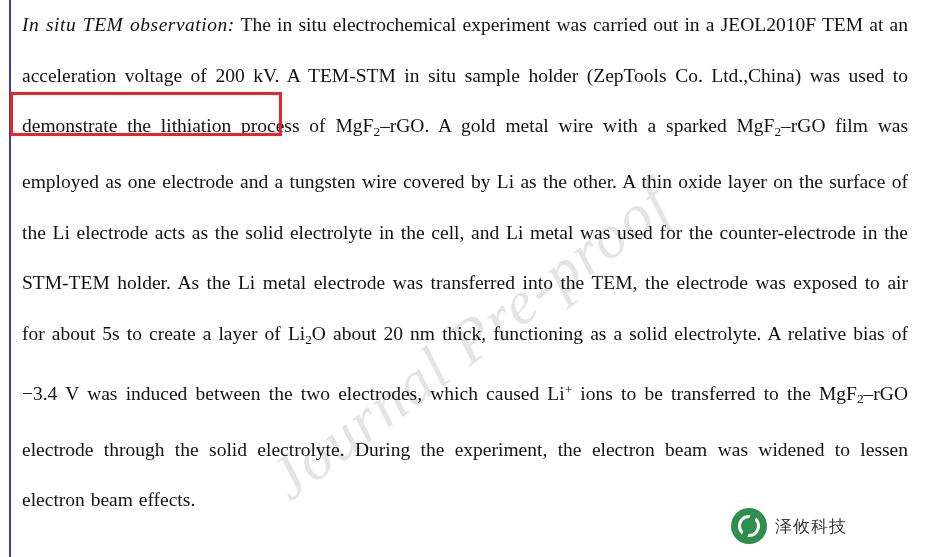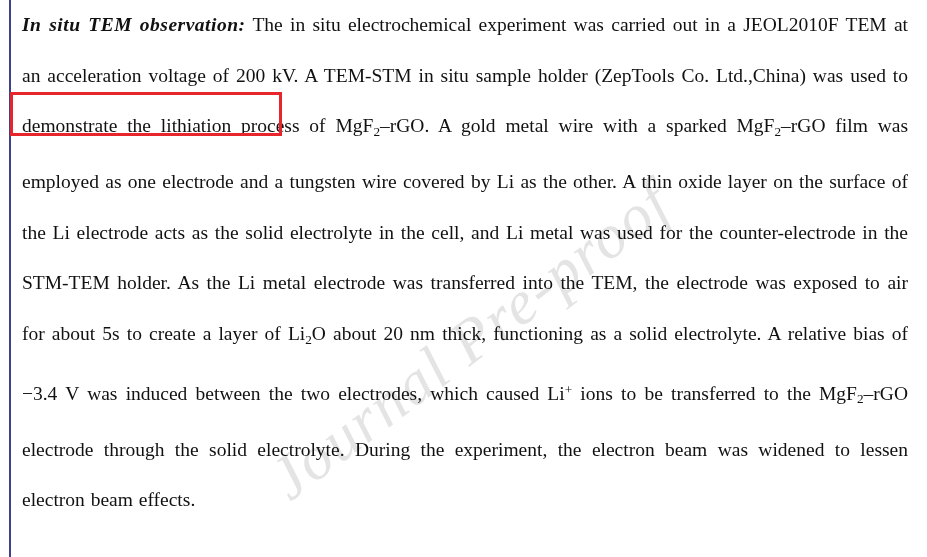--- a/index.html
+++ b/index.html
@@ -64,21 +64,21 @@
     font-size: 19.5px;
     line-height: 50.5px;
     color: #111111;
     text-align: justify;
     text-justify: inter-word;
     word-spacing: 1px;
   }
 
   .lead-italic {
     font-style: italic;
-    font-weight: bold;
+    font-weight: normal;
     letter-spacing: 0.5px;
   }
 
   sub { font-size: 0.68em; vertical-align: -0.28em; }
   sup { font-size: 0.68em; vertical-align: 0.42em; }
 
   
   #zeptools-highlight {
     position: absolute;
     left: 10px;
@@ -149,14 +149,18 @@
   <div id="left-rule"></div>
 
   <div id="watermark">Journal Pre-proof</div>
 
   <div id="body-text">
     <span class="lead-italic">In situ TEM observation:</span><span> The in situ electrochemical experiment was carried out in a JEOL2010F TEM at an acceleration voltage of 200 kV. A TEM-STM in situ sample holder (ZepTools Co. Ltd.,China) was used to demonstrate the lithiation process of MgF</span><sub>2</sub><span>–rGO. A gold metal wire with a sparked MgF</span><sub>2</sub><span>–rGO film was employed as one electrode and a tungsten wire covered by Li as the other. A thin oxide layer on the surface of the Li electrode acts as the solid electrolyte in the cell, and Li metal was used for the counter-electrode in the STM-TEM holder. As the Li metal electrode was transferred into the TEM, the electrode was exposed to air for about 5s to create a layer of Li</span><sub>2</sub><span>O about 20 nm thick, functioning as a solid electrolyte. A relative bias of −3.4 V was induced between the two electrodes, which caused Li</span><sup>+</sup><span> ions to be transferred to the MgF</span><sub>2</sub><span>–rGO electrode through the solid electrolyte. During the experiment, the electron beam was widened to lessen electron beam effects.</span>
   </div>
 
   <div id="zeptools-highlight"></div>
 
+  <div id="logo-badge">
+    <div id="logo-mark"></div>
+    <div id="logo-text">泽攸科技</div>
+  </div>
 
 </div>
 
 </body></html>

